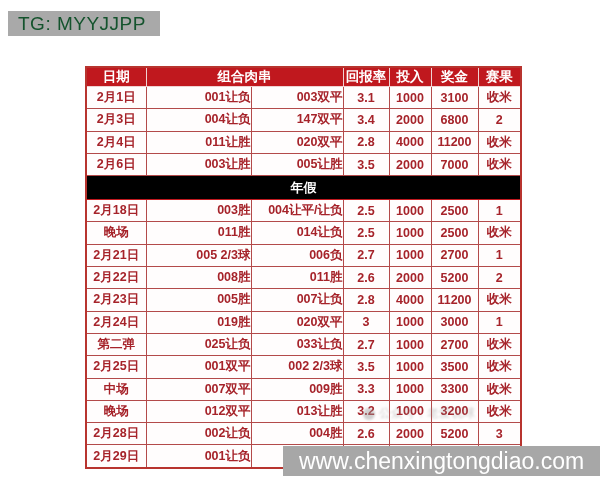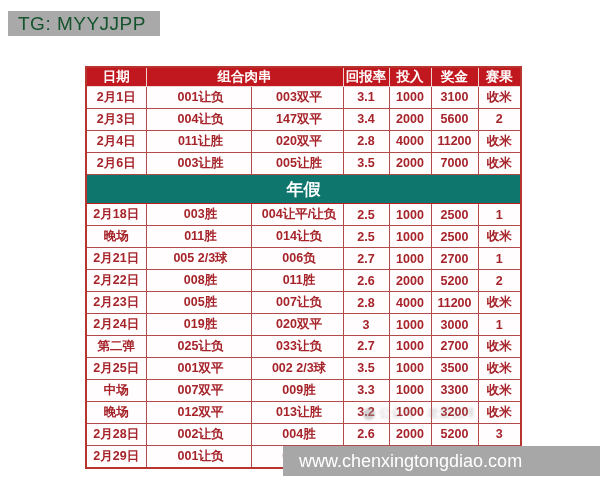--- a/index.html
+++ b/index.html
@@ -22,38 +22,38 @@
   }
   table.results th{
     background:#c0181e;color:#ffffff;font-weight:bold;font-size:13.5px;
     border:1px solid #efd2d2;padding:0;text-align:center;
   }
   table.results td{
     background:#fffdfd;color:#a6232a;font-weight:bold;font-size:12.5px;
     border:1px solid #b34a4a;padding:0;text-align:center;
     white-space:nowrap;overflow:hidden;
   }
-  table.results td.c-combo{text-align:center;padding-left:4px;}
+  table.results td.c-combo{text-align:right;padding-left:4px;}
   table.results td.banner{
-    background:#0f766e;color:#ffffff;border-color:#c0181e;
-    text-align:center;font-size:17px;
+    background:#000000;color:#ffffff;border-color:#c0181e;
+    text-align:center;font-size:13px;
   }
   
   .watermark{
     position:absolute;left:363px;top:405px;display:flex;align-items:center;gap:4px;
     color:#8f8f8f;opacity:0.45;filter:blur(1px);font-size:12px;white-space:nowrap;
     pointer-events:none;
   }
   .watermark .wm-circle{
     width:12px;height:12px;border-radius:50%;background:#9a9a9a;display:inline-block;
   }
   
   .footer-bar{
     position:absolute;left:283px;top:446px;width:317px;height:30px;
-    background:#a7a7a7;color:#ffffff;font-size:18px;line-height:30px;
+    background:#a7a7a7;color:#ffffff;font-size:23px;line-height:30px;
     padding-left:16px;box-sizing:border-box;white-space:nowrap;
   }
 </style>
 </head>
 <body>
 
 <div class="tg-badge">TG: MYYJJPP</div>
 
 <table class="results">
   <colgroup>
@@ -84,21 +84,21 @@
         <td class="c-num">1000</td>
         <td class="c-num">3100</td>
         <td class="c-num">收米</td>
       </tr>
       <tr>
         <td class="c-date">2月3日</td>
         <td class="c-combo">004让负</td>
         <td class="c-combo">147双平</td>
         <td class="c-num">3.4</td>
         <td class="c-num">2000</td>
-        <td class="c-num">5600</td>
+        <td class="c-num">6800</td>
         <td class="c-num">2</td>
       </tr>
       <tr>
         <td class="c-date">2月4日</td>
         <td class="c-combo">011让胜</td>
         <td class="c-combo">020双平</td>
         <td class="c-num">2.8</td>
         <td class="c-num">4000</td>
         <td class="c-num">11200</td>
         <td class="c-num">收米</td>

